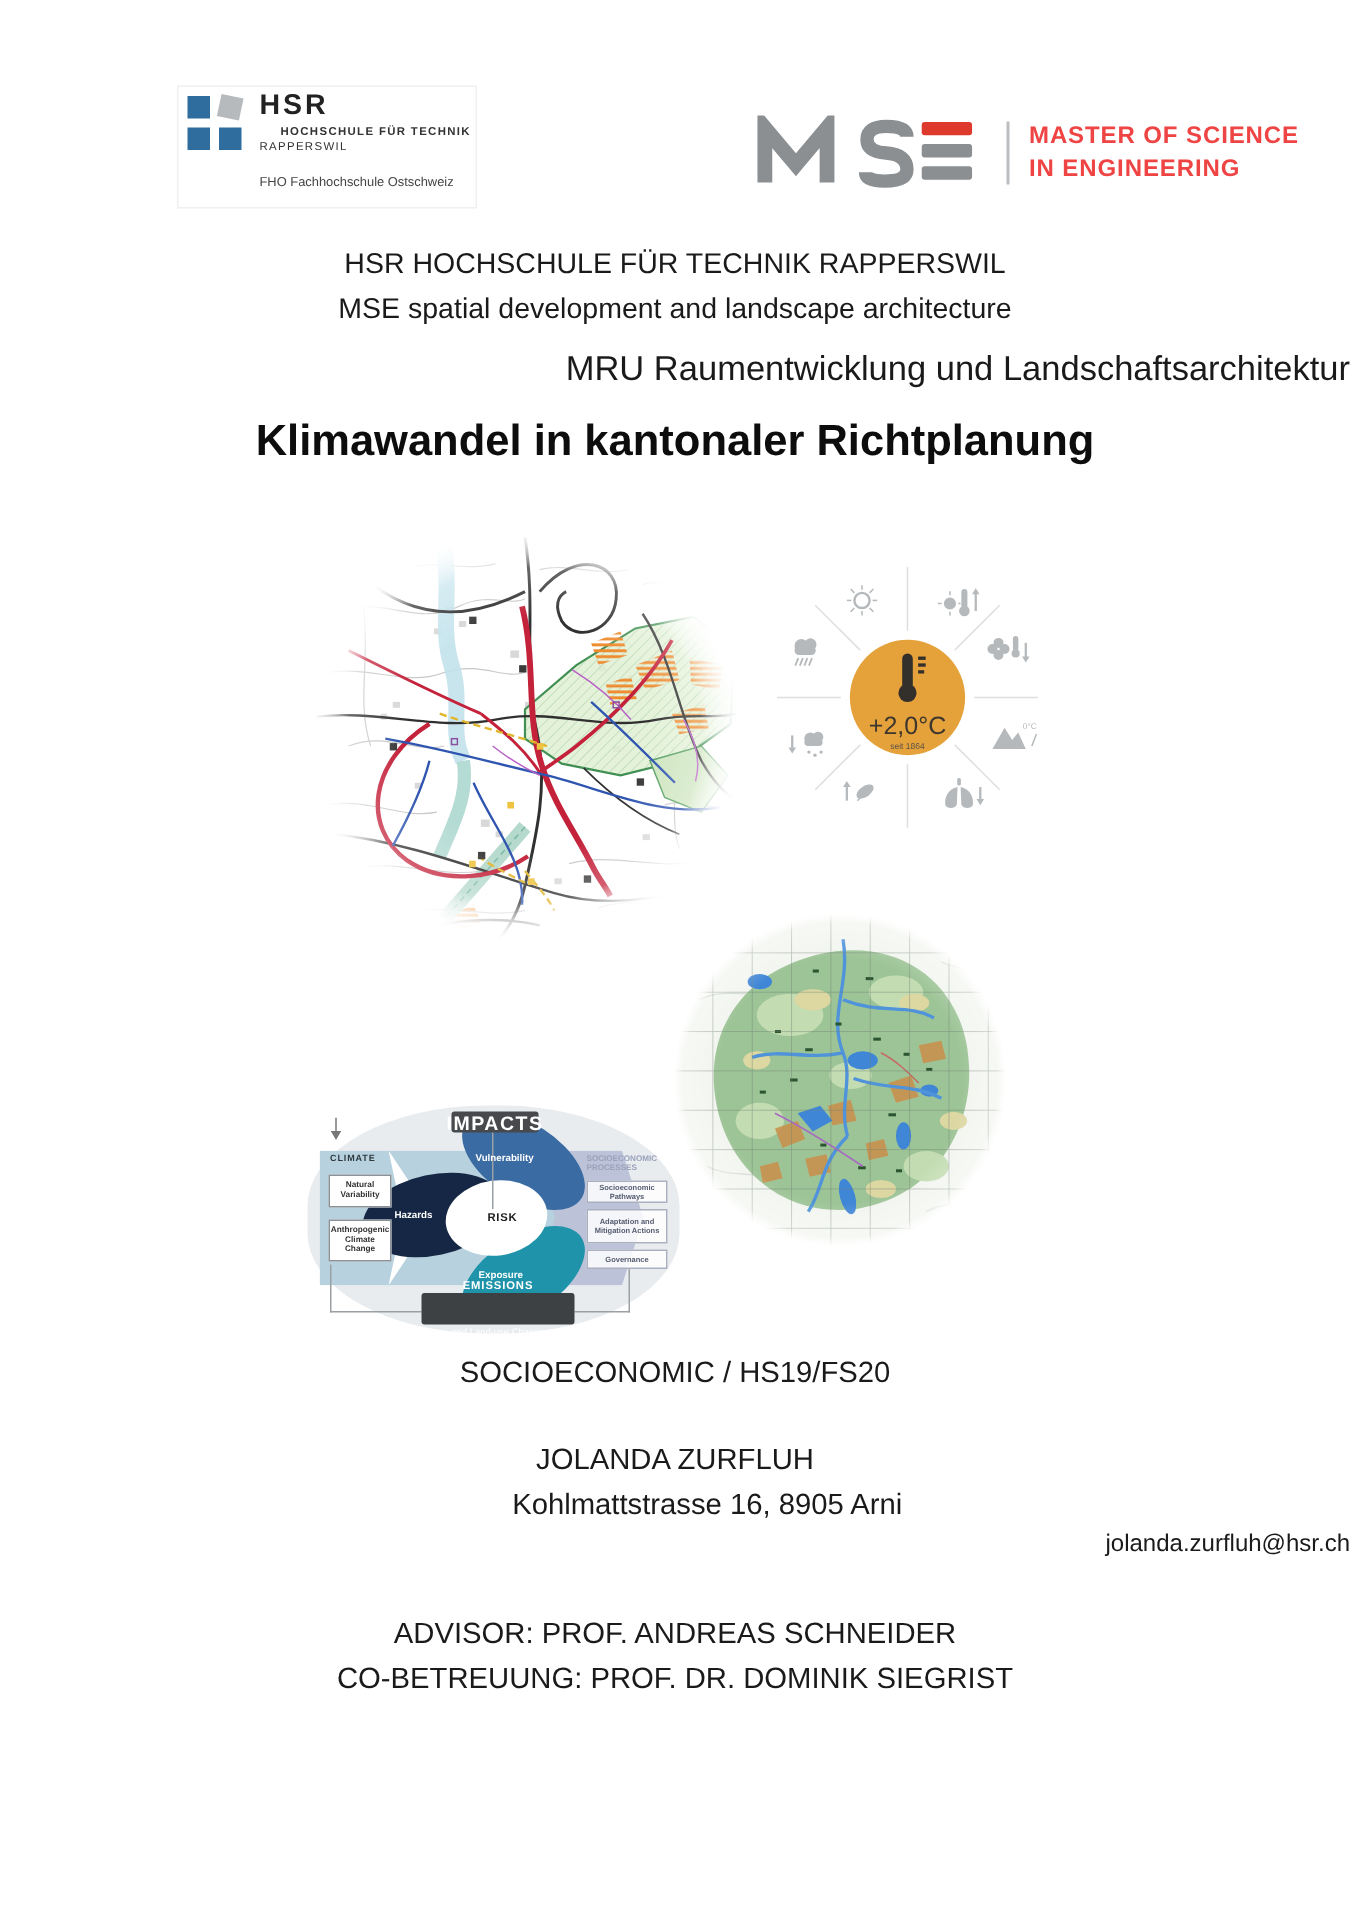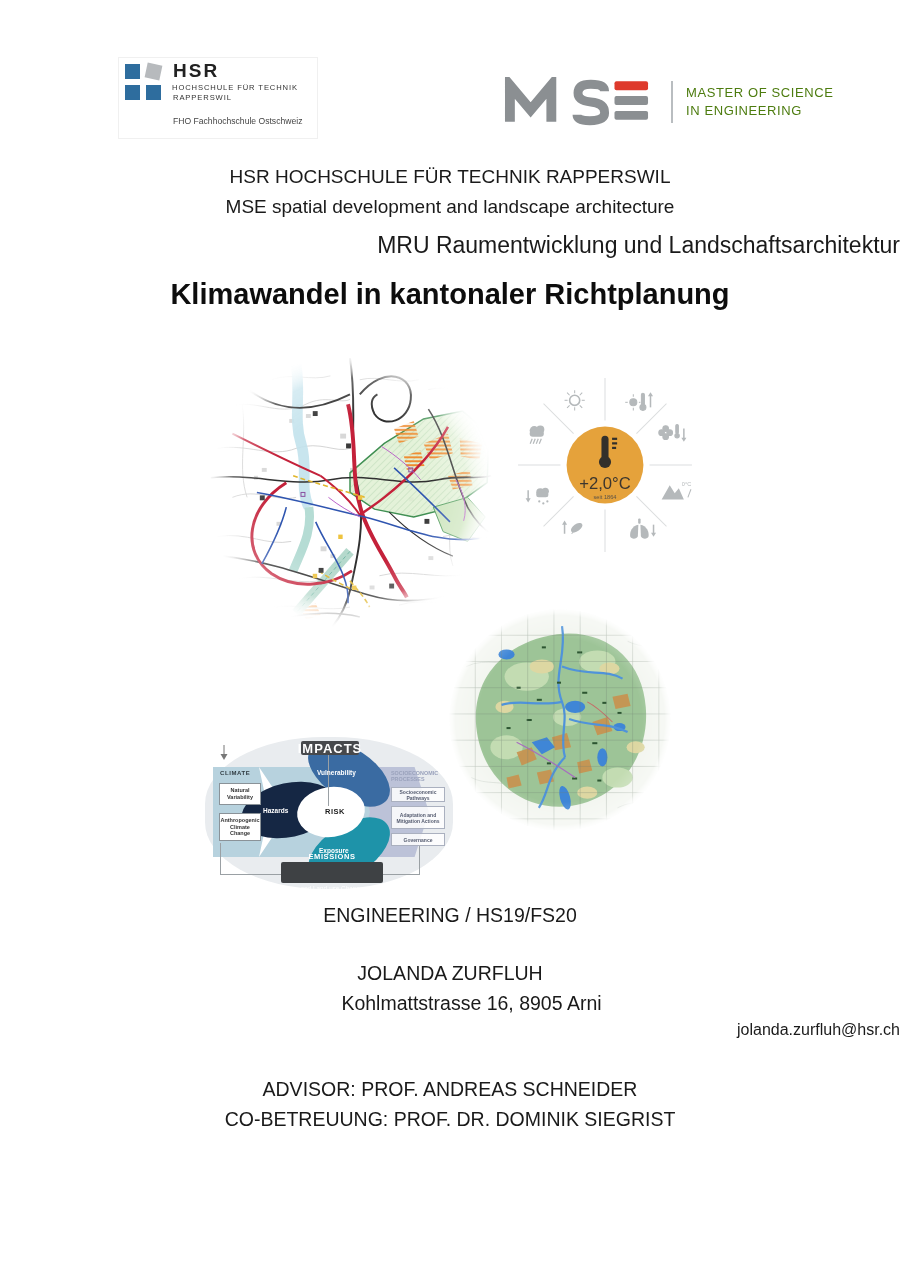--- a/index.html
+++ b/index.html
@@ -9,27 +9,27 @@
   }
   
   .hsr-logo{position:absolute;left:118px;top:57px;width:198px;height:80px;border:1px solid #f0f0f0;background:#fff;}
   .hsr-squares{position:absolute;left:6px;top:6px;width:40px;height:40px;}
   .hsr-sq{position:absolute;width:15px;height:15px;background:#2e6d9e;}
   .hsr-sq.tl{left:0;top:0;}
   .hsr-sq.tr{left:21px;top:0;background:#b7babd;transform:rotate(12deg);}
   .hsr-sq.bl{left:0;top:21px;}
   .hsr-sq.br{left:21px;top:21px;}
   .hsr-name{position:absolute;left:54px;top:2px;font-size:19px;font-weight:bold;letter-spacing:2px;color:#222;}
-  .hsr-l1{position:absolute;left:53px;top:25px;font-size:7.6px;letter-spacing:.9px;color:#333;}
+  .hsr-l1{position:absolute;left:68px;top:25px;font-size:7.6px;letter-spacing:.9px;color:#333;font-weight:bold;}
   .hsr-l2{position:absolute;left:54px;top:35px;font-size:7.6px;letter-spacing:.9px;color:#333;}
   .hsr-sub{position:absolute;left:54px;top:58px;font-size:8.6px;color:#444;}
   
   .mse-logo{position:absolute;left:503px;top:76px;height:52px;display:flex;align-items:center;}
   .mse-sep{width:2px;height:42px;background:#b9bdc0;margin:0 13px 0 20px;}
-  .mse-text{font-size:13px;font-weight:normal;color:#4d7c0f;letter-spacing:.6px;line-height:1.4;}
+  .mse-text{font-size:16px;font-weight:bold;color:#ef4444;letter-spacing:.6px;line-height:1.4;}
   
   .center-text{position:absolute;left:0;right:0;text-align:center;}
   .inst1{top:166px;font-size:19px;text-align:center;}
   .inst2{top:196px;font-size:19px;}
   .inst3{top:232px;font-size:23px;text-align:right;}
   .main-title{top:278px;font-size:29px;font-weight:bold;color:#0d0d0d;}
   .program{top:904px;font-size:19.5px;}
   .author{top:962px;font-size:19.5px;}
   .address{top:992px;font-size:19.5px;margin-left:43px;}
   .email{top:1021px;font-size:16px;text-align:right;}
@@ -459,20 +459,20 @@
     <div class="rd-socio-h">SOCIOECONOMIC PROCESSES</div>
     <div class="rd-box rd-box-r rd-path">Socioeconomic Pathways</div>
     <div class="rd-box rd-box-r rd-adapt">Adaptation and Mitigation Actions</div>
     <div class="rd-box rd-box-r rd-gov">Governance</div>
     <div class="rd-emissions">
       <div class="rd-emis1">EMISSIONS</div>
       <div class="rd-emis2">and Land-use Change</div>
     </div>
   </div>
 
-  <div class="center-text program">ENGINEERING / HS19/FS20</div>
+  <div class="center-text program">SOCIOECONOMIC / HS19/FS20</div>
   <div class="center-text author">JOLANDA ZURFLUH</div>
   <div class="center-text address">Kohlmattstrasse 16, 8905 Arni</div>
   <div class="center-text email">jolanda.zurfluh@hsr.ch</div>
   <div class="center-text advisor">ADVISOR: PROF. ANDREAS SCHNEIDER</div>
   <div class="center-text coadvisor">CO-BETREUUNG: PROF. DR. DOMINIK SIEGRIST</div>
 
 </div>
 
 </body></html>

